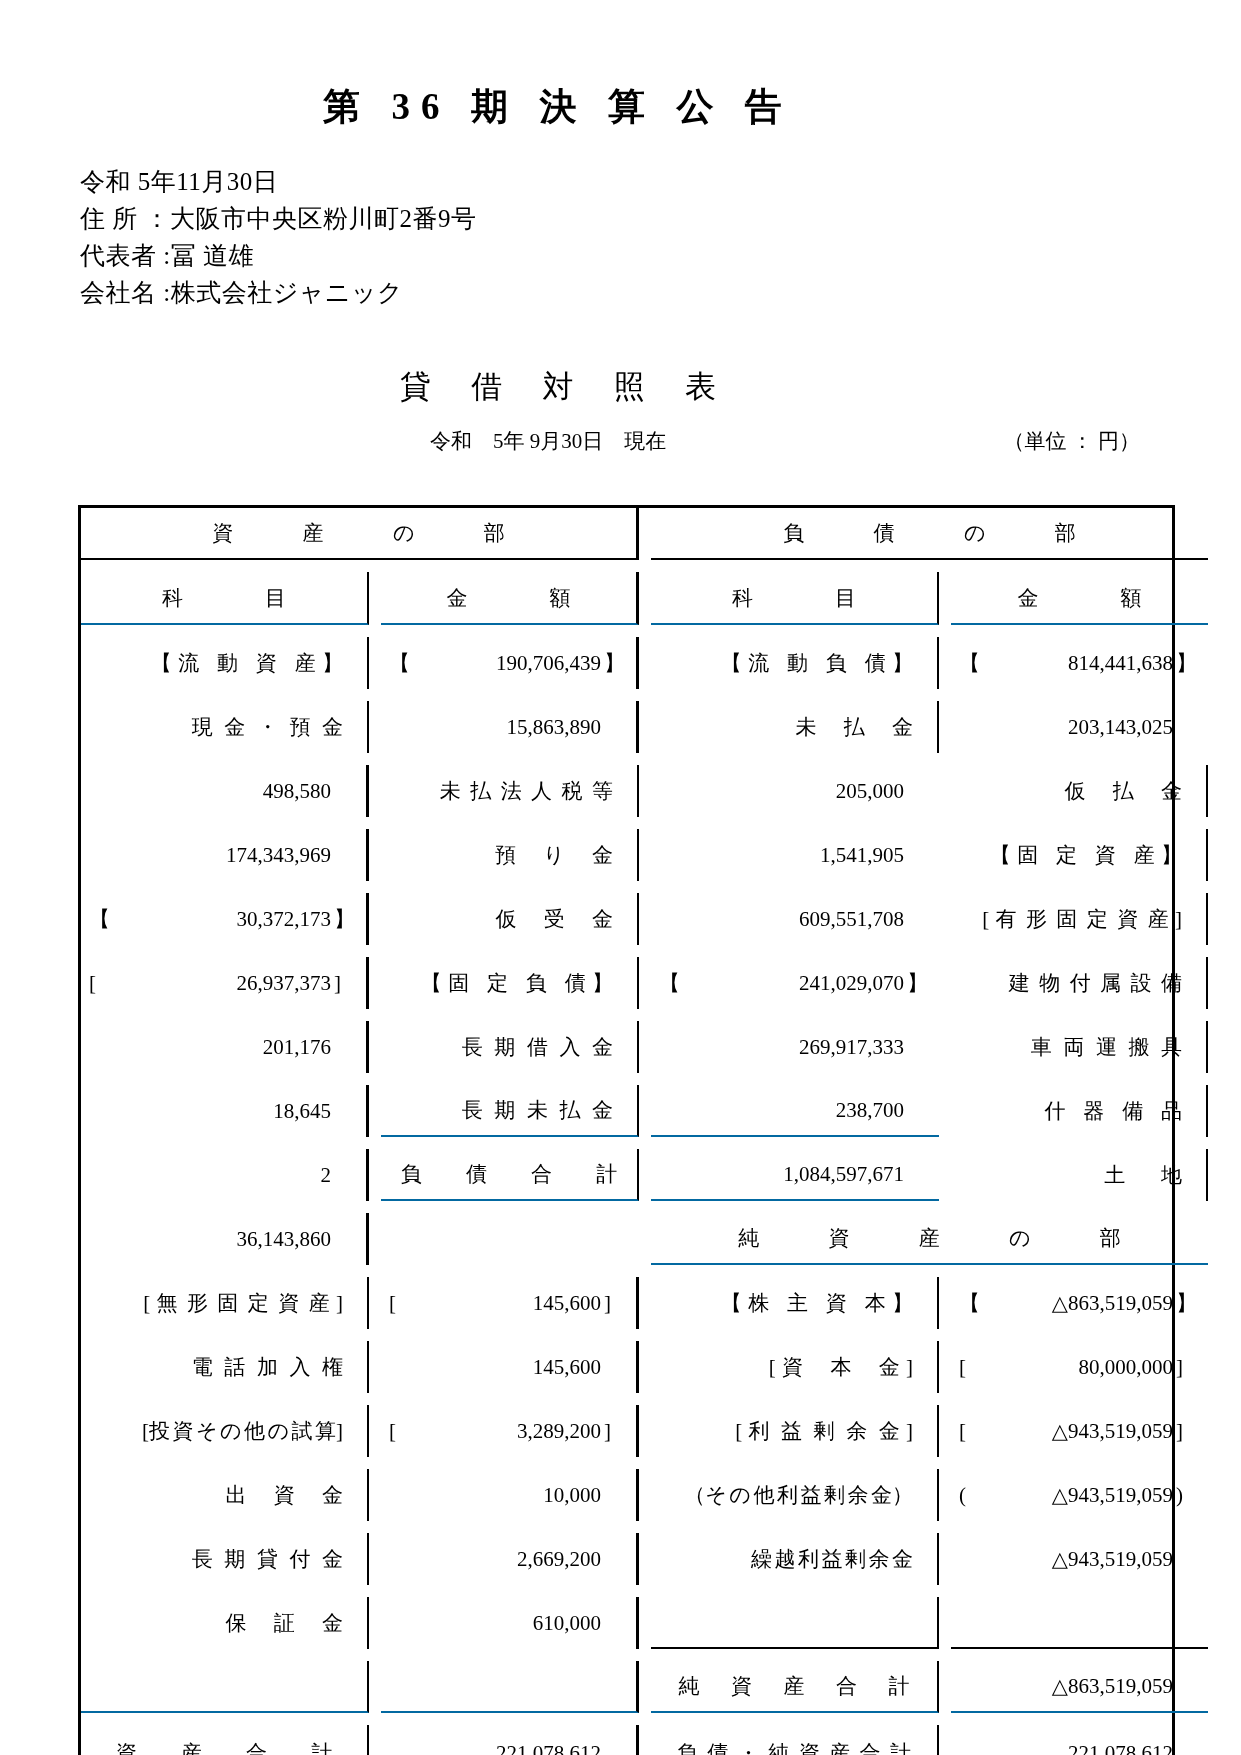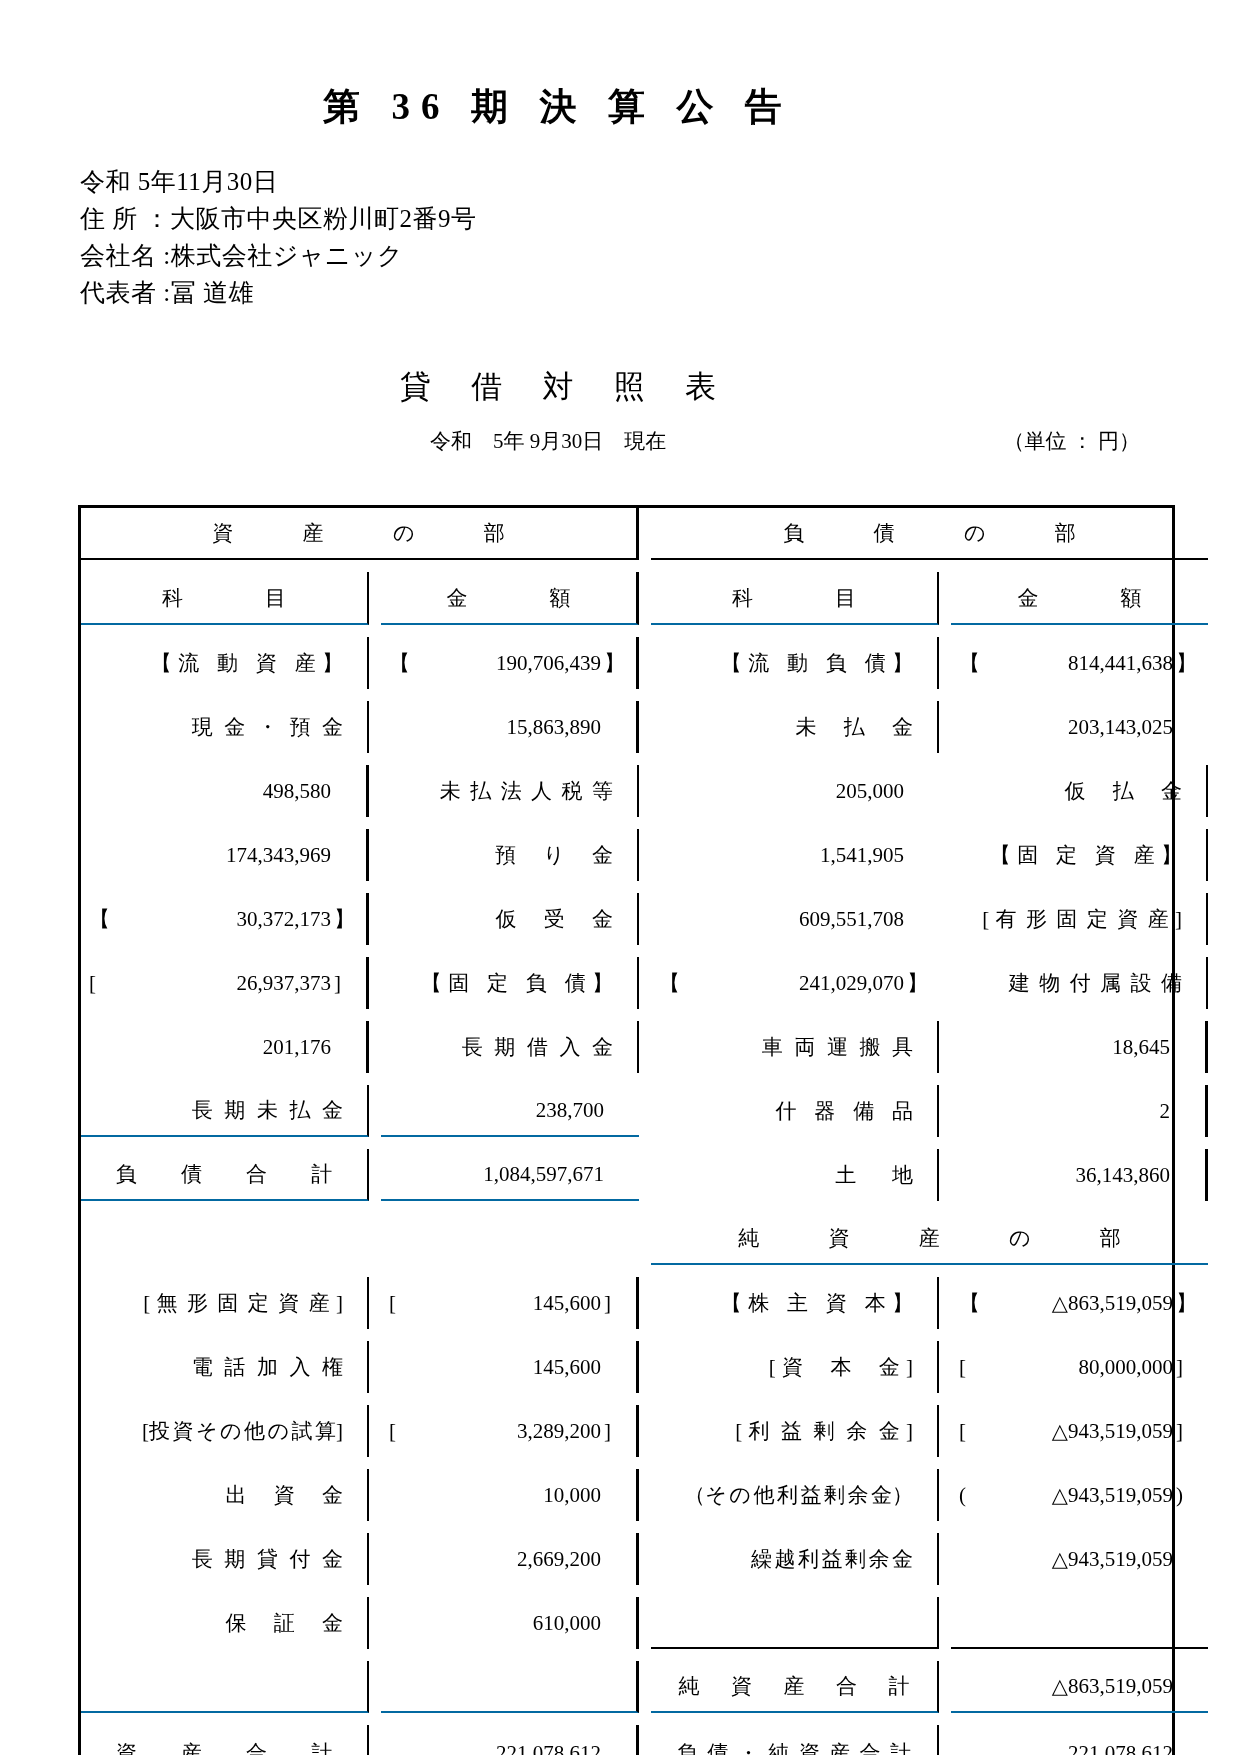--- a/index.html
+++ b/index.html
@@ -39,22 +39,22 @@
   .c span{white-space:nowrap;}
 </style>
 </head>
 <body>
 
 <div class="page">
   <h1 class="main-title">第 36 期 決 算 公 告</h1>
   <div class="meta">
     <div>令和 5年11月30日</div>
     <div>住 所 ：大阪市中央区粉川町2番9号</div>
+    <div>代表者 :冨 道雄</div>
     <div>会社名 :株式会社ジャニック</div>
-    <div>代表者 :冨 道雄</div>
   </div>
   <h2 class="bs-title">
     <span>貸借対照表</span>
   </h2>
   <div class="subrow">
     <div class="asof">令和　5年 9月30日　現在</div>
     <div class="unit">（単位 ： 円）</div>
   </div>
   <div class="bs-table">
       <div class="c hdr vr3 hb2" style="grid-column: 1 / 3;">
@@ -182,20 +182,25 @@
         <span style="letter-spacing: 0.45em; margin-right: -0.45em;">建物付属設備</span>
       </div>
       <div class="c amtc vr3">
         <span class="ob"></span>
         <span class="val">201,176</span>
         <span class="cb"></span>
       </div>
       <div class="c lblc vr2">
         <span style="letter-spacing: 0.55em; margin-right: -0.55em;">長期借入金</span>
       </div>
+      <div class="c amtc">
+        <span class="ob"></span>
+        <span class="val">269,917,333</span>
+        <span class="cb"></span>
+      </div>
       <div class="c lblc vr2">
         <span style="letter-spacing: 0.55em; margin-right: -0.55em;">車両運搬具</span>
       </div>
       <div class="c amtc vr3">
         <span class="ob"></span>
         <span class="val">18,645</span>
         <span class="cb"></span>
       </div>
       <div class="c lblc vr2 hb3">
         <span style="letter-spacing: 0.55em; margin-right: -0.55em;">長期未払金</span>

